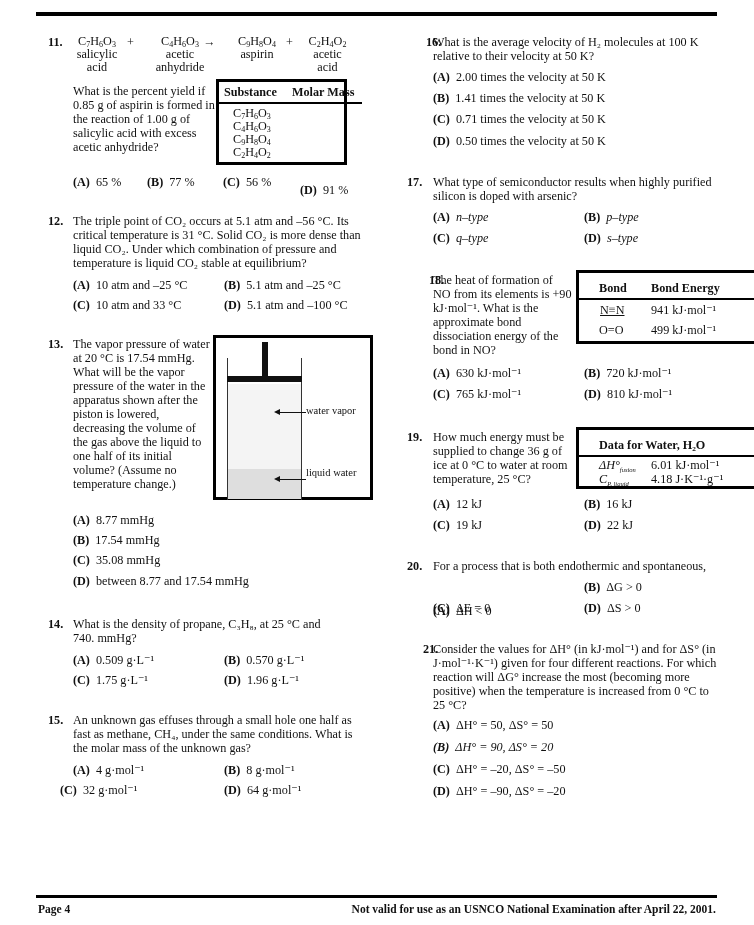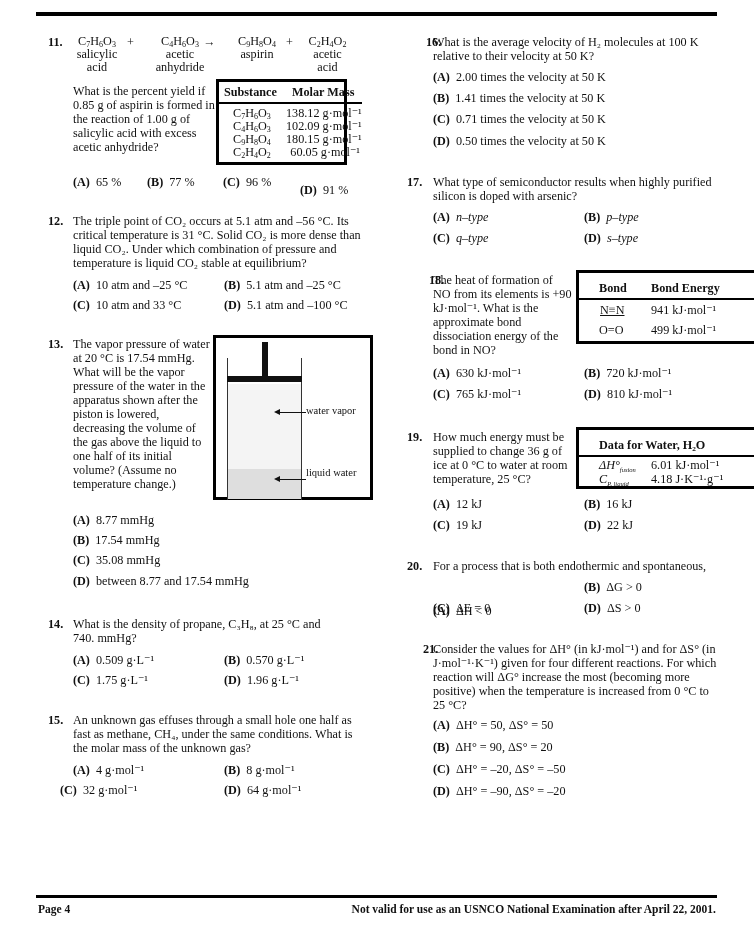--- a/index.html
+++ b/index.html
@@ -64,31 +64,25 @@
   <div class="box" style="left:216px;top:79px;width:131px;height:86px;">
     <div class="th" style="left:5px;top:3px;">Substance</div>
     <div class="th" style="left:73px;top:3px;">Molar Mass</div>
     <div class="hline" style="left:0;top:20px;width:143px;"></div>
     <div class="td" style="left:14px;top:25px;line-height:13px;">
       <div>C<sub>7</sub>H<sub>6</sub>O<sub>3</sub></div>
       <div>C<sub>4</sub>H<sub>6</sub>O<sub>3</sub></div>
       <div>C<sub>9</sub>H<sub>8</sub>O<sub>4</sub></div>
       <div>C<sub>2</sub>H<sub>4</sub>O<sub>2</sub></div>
     </div>
-    <div class="td" style="left:67px;top:25px;line-height:13px;text-align:right;width:74px;">
-      <div>138.12 g·mol⁻¹</div>
-      <div>102.09 g·mol⁻¹</div>
-      <div>180.15 g·mol⁻¹</div>
-      <div>60.05 g·mol⁻¹</div>
-    </div>
   </div>
 
   <div class="opt" style="left:73px;top:175px;"><b>(A)</b><span>65 %</span></div>
   <div class="opt" style="left:147px;top:175px;"><b>(B)</b><span>77 %</span></div>
-  <div class="opt" style="left:223px;top:175px;"><b>(C)</b><span>96 %</span></div>
+  <div class="opt" style="left:223px;top:175px;"><b>(C)</b><span>56 %</span></div>
   <div class="opt" style="left:300px;top:175px;margin-top:8px;"><b>(D)</b><span>91 %</span></div>
 </div>
 
 <div>
   <div class="qnum" style="left:48px;top:214px;">12.</div>
   <div class="qtext" style="left:73px;top:214px;width:290px;">The triple point of CO₂ occurs at 5.1 atm and –56 °C. Its critical temperature is 31 °C. Solid CO₂ is more dense than liquid CO₂. Under which combination of pressure and temperature is liquid CO₂ stable at equilibrium?</div>
   <div class="opt" style="left:73px;top:278px;"><b>(A)</b><span>10 atm and –25 °C</span></div>
   <div class="opt" style="left:224px;top:278px;"><b>(B)</b><span>5.1 atm and –25 °C</span></div>
   <div class="opt" style="left:73px;top:298px;"><b>(C)</b><span>10 atm and 33 °C</span></div>
   <div class="opt" style="left:224px;top:298px;"><b>(D)</b><span>5.1 atm and –100 °C</span></div>
@@ -205,20 +199,20 @@
   <div class="opt" style="left:433px;top:604px;"><b>(A)</b><span>ΔH &lt; 0</span></div>
   <div class="opt" style="left:584px;top:580px;"><b>(B)</b><span>ΔG &gt; 0</span></div>
   <div class="opt" style="left:433px;top:601px;"><b>(C)</b><span>ΔE = 0</span></div>
   <div class="opt" style="left:584px;top:601px;"><b>(D)</b><span>ΔS &gt; 0</span></div>
 </div>
 
 <div>
   <div class="qnum" style="left:423px;top:642px;">21.</div>
   <div class="qtext" style="left:433px;top:642px;width:290px;">Consider the values for ΔH° (in kJ·mol⁻¹) and for ΔS° (in J·mol⁻¹·K⁻¹) given for four different reactions. For which reaction will ΔG° increase the most (becoming more positive) when the temperature is increased from 0 °C to 25 °C?</div>
   <div class="opt" style="left:433px;top:718px;"><b>(A)</b><span>ΔH° = 50, ΔS° = 50</span></div>
-  <div class="opt" style="left:433px;top:740px;"><b>(B)</b><span>ΔH° = 90, ΔS° = 20</span></div>
+  <div class="opt" style="left:433px;top:740px;font-style:italic;"><b>(B)</b><span>ΔH° = 90, ΔS° = 20</span></div>
   <div class="opt" style="left:433px;top:762px;"><b>(C)</b><span>ΔH° = –20, ΔS° = –50</span></div>
   <div class="opt" style="left:433px;top:784px;"><b>(D)</b><span>ΔH° = –90, ΔS° = –20</span></div>
 </div>
 
 <div class="bottom-rule"></div>
 <div class="footer-left">Page 4</div>
 <div class="footer-right">Not valid for use as an USNCO National Examination after April 22, 2001.</div>
 
 </body></html>

